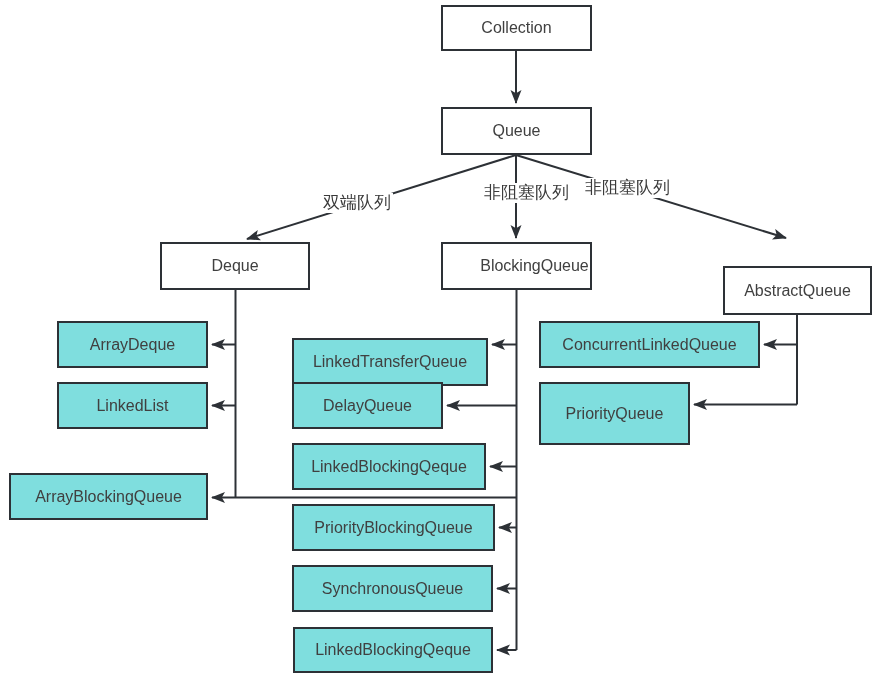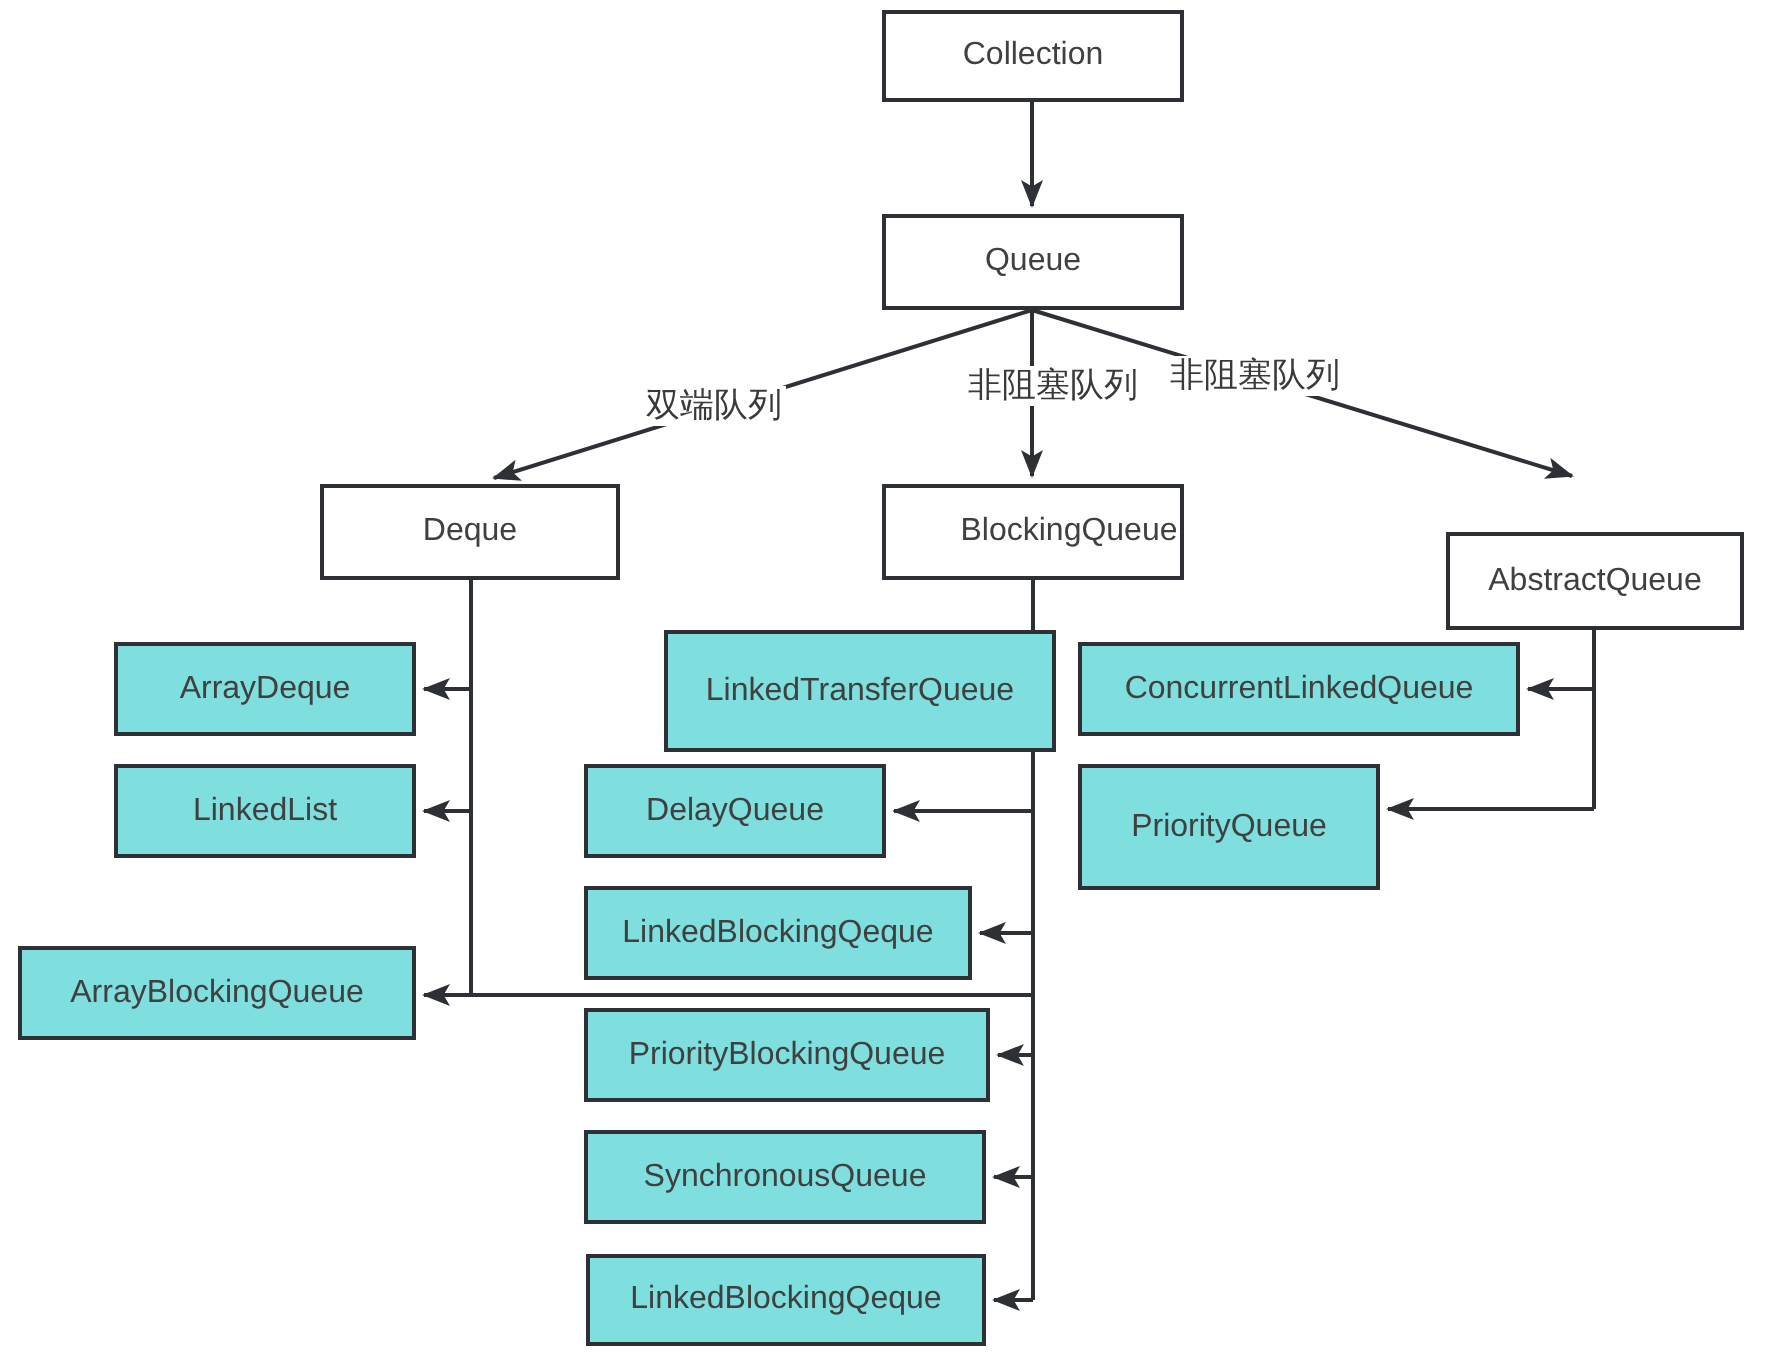--- a/index.html
+++ b/index.html
@@ -81,21 +81,21 @@
 
   <div class="node" style="left:441px; top:5px;  width:151px; height:46px;">Collection</div>
   <div class="node" style="left:441px; top:107px; width:151px; height:48px;text-align:center;">Queue</div>
   <div class="node" style="left:160px; top:242px; width:150px; height:48px;">Deque</div>
   <div class="node" style="left:441px; top:242px; width:151px; height:48px;padding-left:36px;">BlockingQueue</div>
   <div class="node" style="left:723px; top:241px; width:149px; height:49px;margin-top:25px;">AbstractQueue</div>
 
   <div class="node teal" style="left:57px;  top:321px; width:151px; height:47px;">ArrayDeque</div>
   <div class="node teal" style="left:57px;  top:382px; width:151px; height:47px;">LinkedList</div>
   <div class="node teal" style="left:9px;   top:473px; width:199px; height:47px;">ArrayBlockingQueue</div>
-  <div class="node teal" style="left:292px; top:315px; width:196px; height:61px;margin-left:40px;">LinkedTransferQueue</div>
+  <div class="node teal" style="left:292px; top:338px; width:196px; height:48px;">LinkedTransferQueue</div>
   <div class="node teal" style="left:292px; top:382px; width:151px; height:47px;">DelayQueue</div>
   <div class="node teal" style="left:292px; top:443px; width:194px; height:47px;">LinkedBlockingQeque</div>
   <div class="node teal" style="left:292px; top:504px; width:203px; height:47px;">PriorityBlockingQueue</div>
   <div class="node teal" style="left:292px; top:565px; width:201px; height:47px;">SynchronousQueue</div>
   <div class="node teal" style="left:293px; top:627px; width:200px; height:46px;">LinkedBlockingQeque</div>
   <div class="node teal" style="left:539px; top:321px; width:221px; height:47px;">ConcurrentLinkedQueue</div>
   <div class="node teal" style="left:539px; top:382px; width:151px; height:63px;">PriorityQueue</div>
 
   <span class="edge-label" style="left:321px; top:193px;">双端队列</span>
   <span class="edge-label" style="left:482px; top:183px;">非阻塞队列</span>

